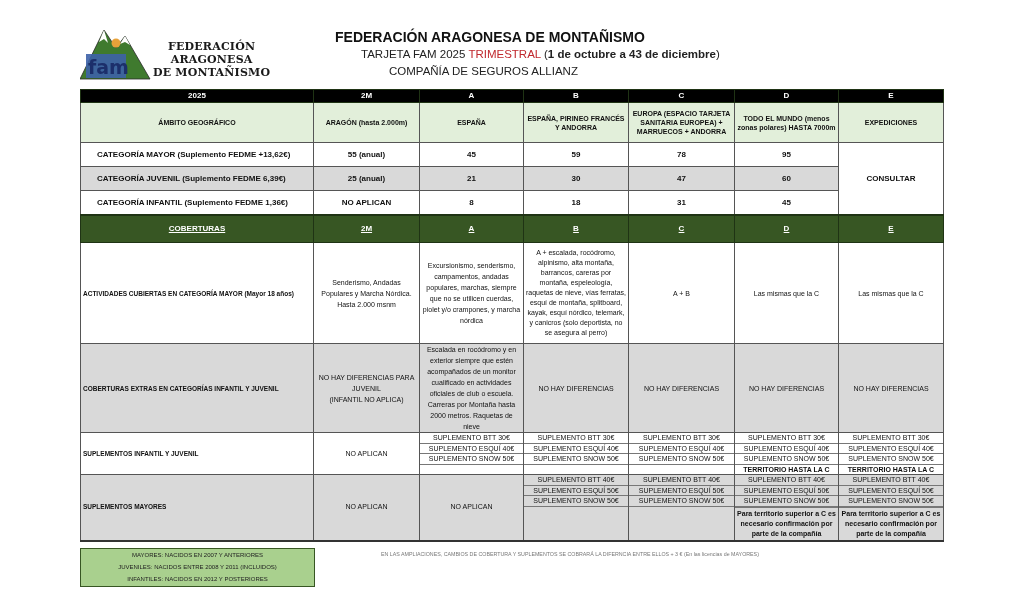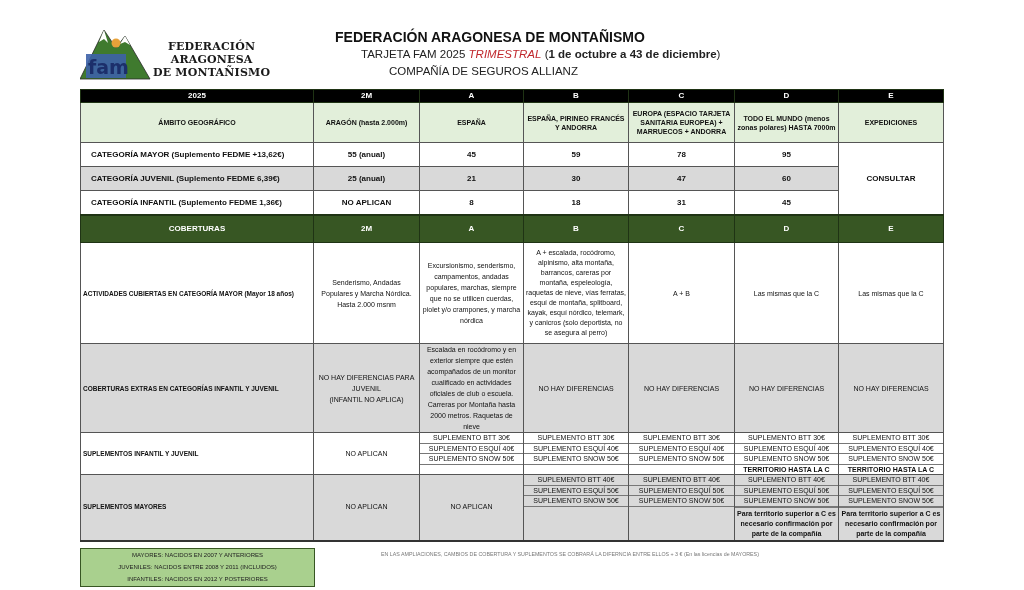--- a/index.html
+++ b/index.html
@@ -2,31 +2,31 @@
 <html><head>
 <meta charset="utf-8">
 <style>
   html, body { margin:0; padding:0; background:#ffffff; }
   body { width:1024px; height:590px; position:relative; overflow:hidden; font-family:"Liberation Sans", sans-serif; color:#111; }
   .logo { position:absolute; left:80px; top:22px; width:200px; height:60px; }
   .logo svg { position:absolute; left:0; top:0; }
   .logo-text { position:absolute; left:73px; top:18px; font-family:"DejaVu Serif", serif; font-weight:bold; font-size:11px; line-height:13px; color:#1a1a1a; letter-spacing:0.2px;text-align:center; }
   .title { position:absolute; left:335px; top:29px; font-size:14px; font-weight:bold; color:#111;text-align:right; }
   .subtitle { position:absolute; left:361px; top:48px; font-size:11.5px; color:#222; }
-  .subtitle .red { color:#c0282d;font-style:italic; }
+  .subtitle .red { color:#c0282d; }
   .subtitle .bold { font-weight:bold; }
   .company { position:absolute; left:389px; top:65px; font-size:11.5px; color:#222; }
 
   table.main { position:absolute; left:80px; top:89px; width:863px; border-collapse:collapse; table-layout:fixed; }
   table.main td { border:1px solid #555; text-align:center; vertical-align:middle; padding:0 2px; font-size:7.5px; line-height:10px; }
   tr.hdr td { background:#000000; color:#fff; font-weight:bold; font-size:8px; height:12px; border-color:#1f3314; }
-  tr.hdr2 td { background:#375623; color:#fff; font-weight:bold; font-size:8px; height:26px; border-color:#1f3314; border-top:2px solid #1f3314; }
+  tr.hdr2 td { background:#375623; color:#fff; font-weight:bold; font-size:8px; height:26px; border-color:#1f3314; border-top:2px solid #1f3314;text-decoration:underline; }
   tr.ambito td { background:#e2efda; font-weight:bold; font-size:7px; height:39px; line-height:9px; }
   tr.cat td { font-weight:bold; font-size:8px; height:23px; }
-  tr.cat td.lbl { text-align:left; padding-left:10px; }
+  tr.cat td.lbl { text-align:left; padding-left:16px; }
   tr.gray td { background:#d9d9d9; }
   tr.white td { background:#ffffff; }
   td.e-consult { background:#fff !important; font-weight:bold; font-size:8px;margin-top:28px; }
   td.lbl2 { text-align:left !important; font-weight:bold; font-size:6.5px !important; padding-left:2px !important; }
   tr.act td { height:100px; font-size:7px; line-height:11px; }
   tr.ext td { height:82px; font-size:7px; line-height:11px; background:#d9d9d9; }
   tr.ext td.cellA { line-height:11px; }
   .sub-wrap { display:flex; flex-direction:column; height:100%; }
   .sub-line { border-bottom:1px solid #777; font-size:7px; line-height:9.5px; height:9.5px; white-space:nowrap; }
   .sub-line:last-child { border-bottom:none; }

